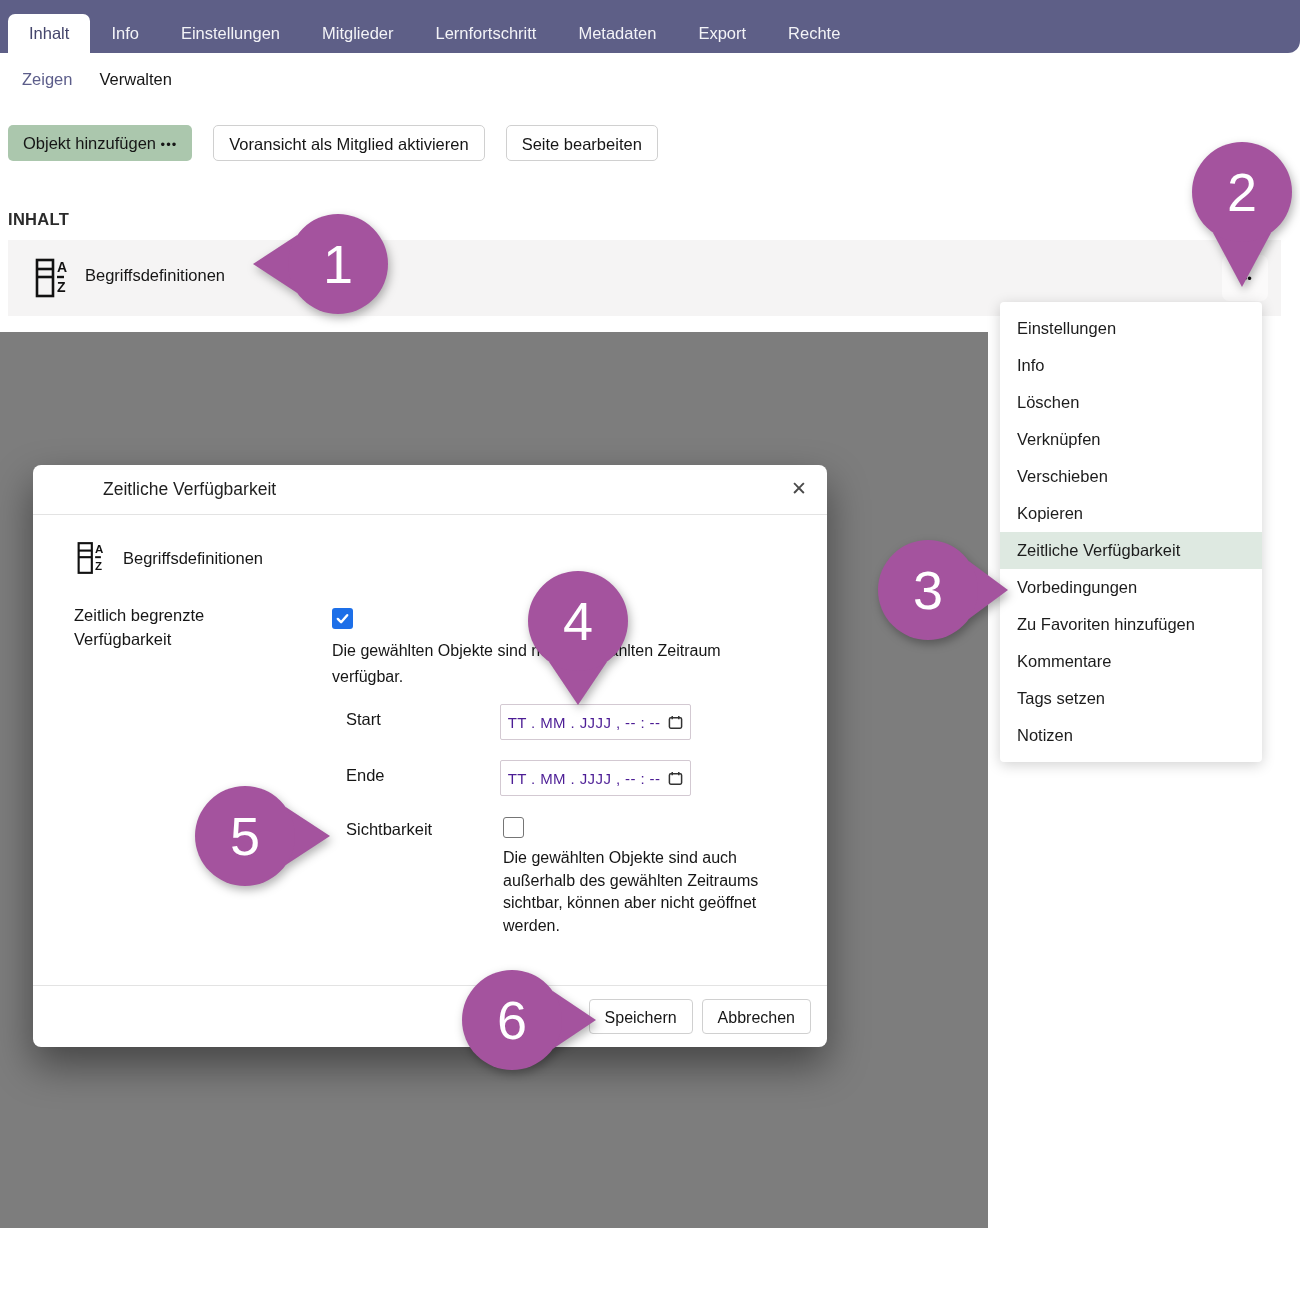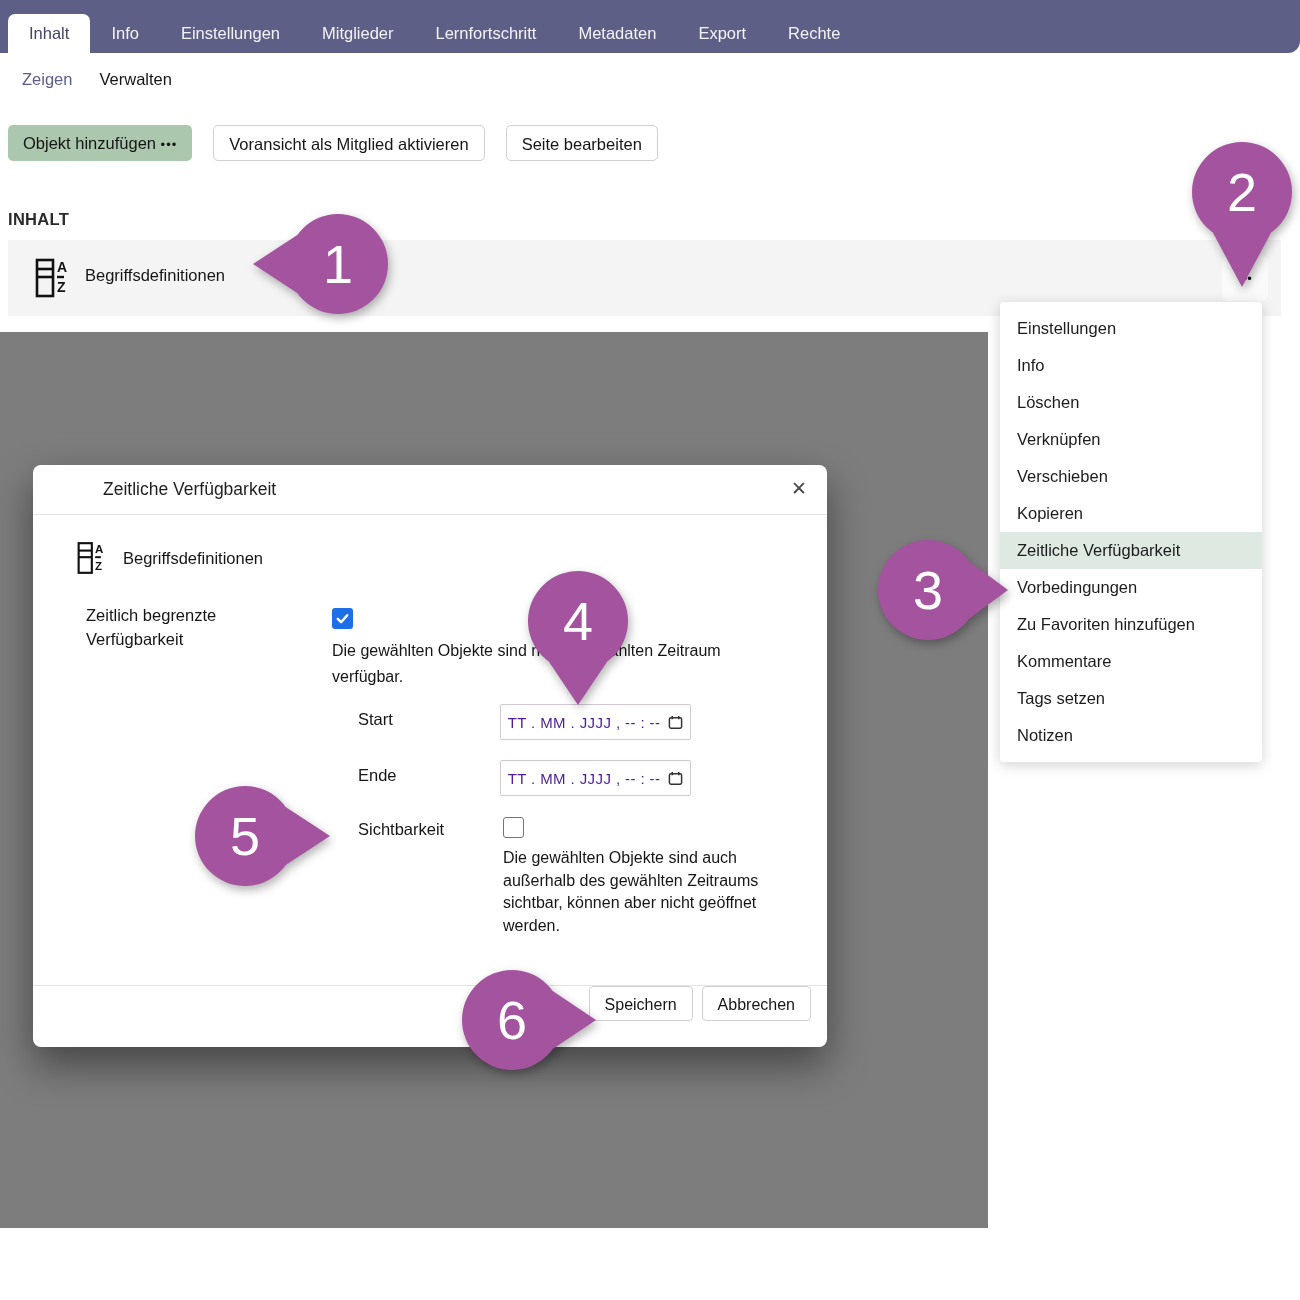--- a/index.html
+++ b/index.html
@@ -51,41 +51,41 @@
 
   
   .modal { position:absolute; left:33px; top:465px; width:794px; height:582px; background:#ffffff;
            border-radius:8px; box-shadow:0 18px 40px rgba(0,0,0,.45); }
   .m-header { position:absolute; left:0; top:0; width:100%; height:50px; border-bottom:1px solid #e3e3e3; }
   .m-title { position:absolute; left:70px; top:14px; font-size:17.5px; color:#1f1f1f; }
   .m-close { position:absolute; right:20px; top:12px; font-size:19px; color:#4a4a4a; background:none;
              border:none; cursor:pointer; font-family:inherit; }
   .m-object { position:absolute; left:44px; top:76px; display:flex; align-items:center; gap:18px; }
   .m-object span { font-size:16.5px; color:#161616; }
-  .m-label { position:absolute; font-size:16.5px; color:#161616; line-height:1.45;margin-left:12px; }
+  .m-label { position:absolute; font-size:16.5px; color:#161616; line-height:1.45; }
   .lbl-limited { left:41px; top:139px; width:205px; }
   .lbl-start   { left:313px; top:243px; }
   .lbl-ende    { left:313px; top:299px; }
   .lbl-sicht   { left:313px; top:353px; }
   .byline { position:absolute; font-size:16px; color:#161616; }
   .byline1 { left:299px; top:173px; width:455px; line-height:1.62; }
   .byline2 { left:470px; top:382px; width:272px; line-height:1.42; }
   .checkbox { position:absolute; width:21px; height:21px; background:#ffffff;
               border:1.5px solid #757575; border-radius:3px; cursor:pointer; }
   .checkbox.checked { background:#1d6fe8; border:none; display:flex; align-items:center; justify-content:center; }
   .cb-limited { left:299px; top:143px; }
   .cb-sicht   { left:470px; top:352px; }
   .datefield { position:absolute; width:191px; height:36px; background:#ffffff;
                border:1px solid #d3c9d2; border-radius:2px; display:flex; align-items:center;
                justify-content:center; gap:8px; font-size:15px; color:#4c1d95; letter-spacing:.4px;
                cursor:text; }
   .field-start { left:467px; top:239px; }
   .field-ende  { left:467px; top:295px; }
   .m-footer { position:absolute; left:0; bottom:0; width:100%; height:62px; border-top:1px solid #e3e3e3;
-              display:flex; justify-content:flex-end; gap:9px; padding-right:16px; }
+              display:flex; align-items:center; justify-content:flex-end; gap:9px; padding-right:16px; }
   .m-footer .btn { height:35px; font-size:16px; border-radius:4px; }
 
   
   #callouts { position:absolute; left:0; top:0; width:1300px; height:1300px; pointer-events:none; }
   #callouts g { filter:drop-shadow(2px 4px 5px rgba(0,0,0,.30)); }
   #callouts text { font-family:"Liberation Sans", sans-serif; font-size:54px; fill:#ffffff; }
 </style>
 </head>
 <body>
 

